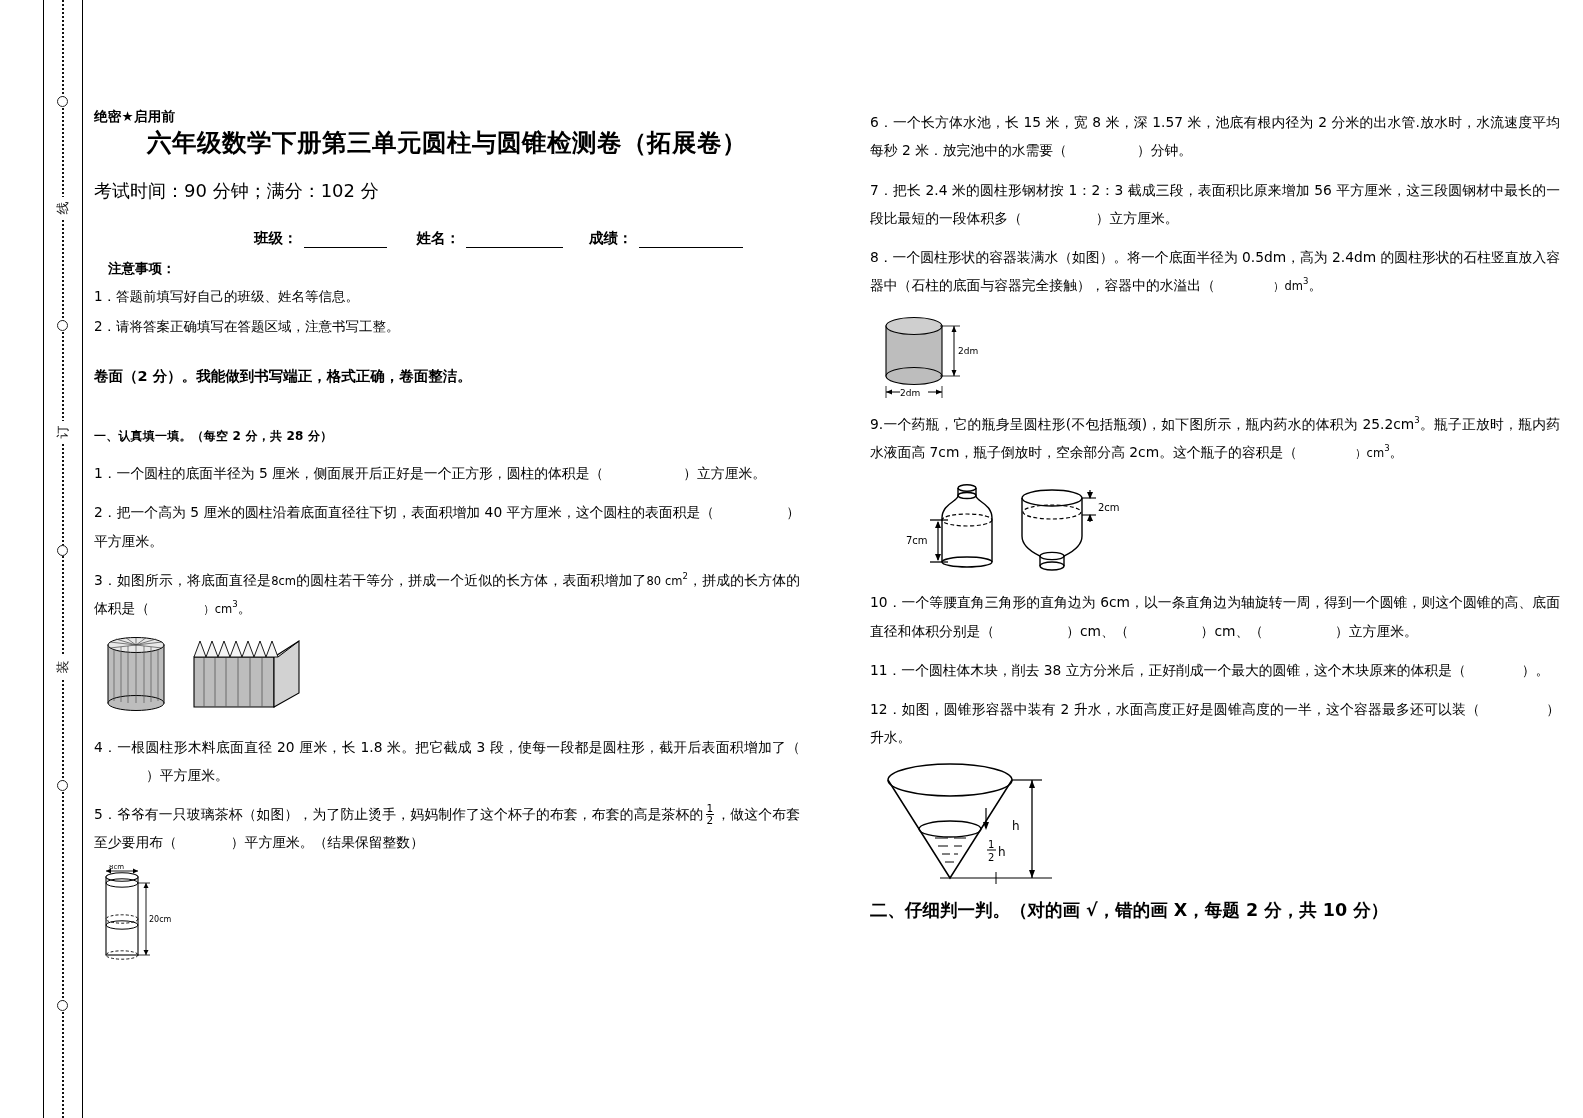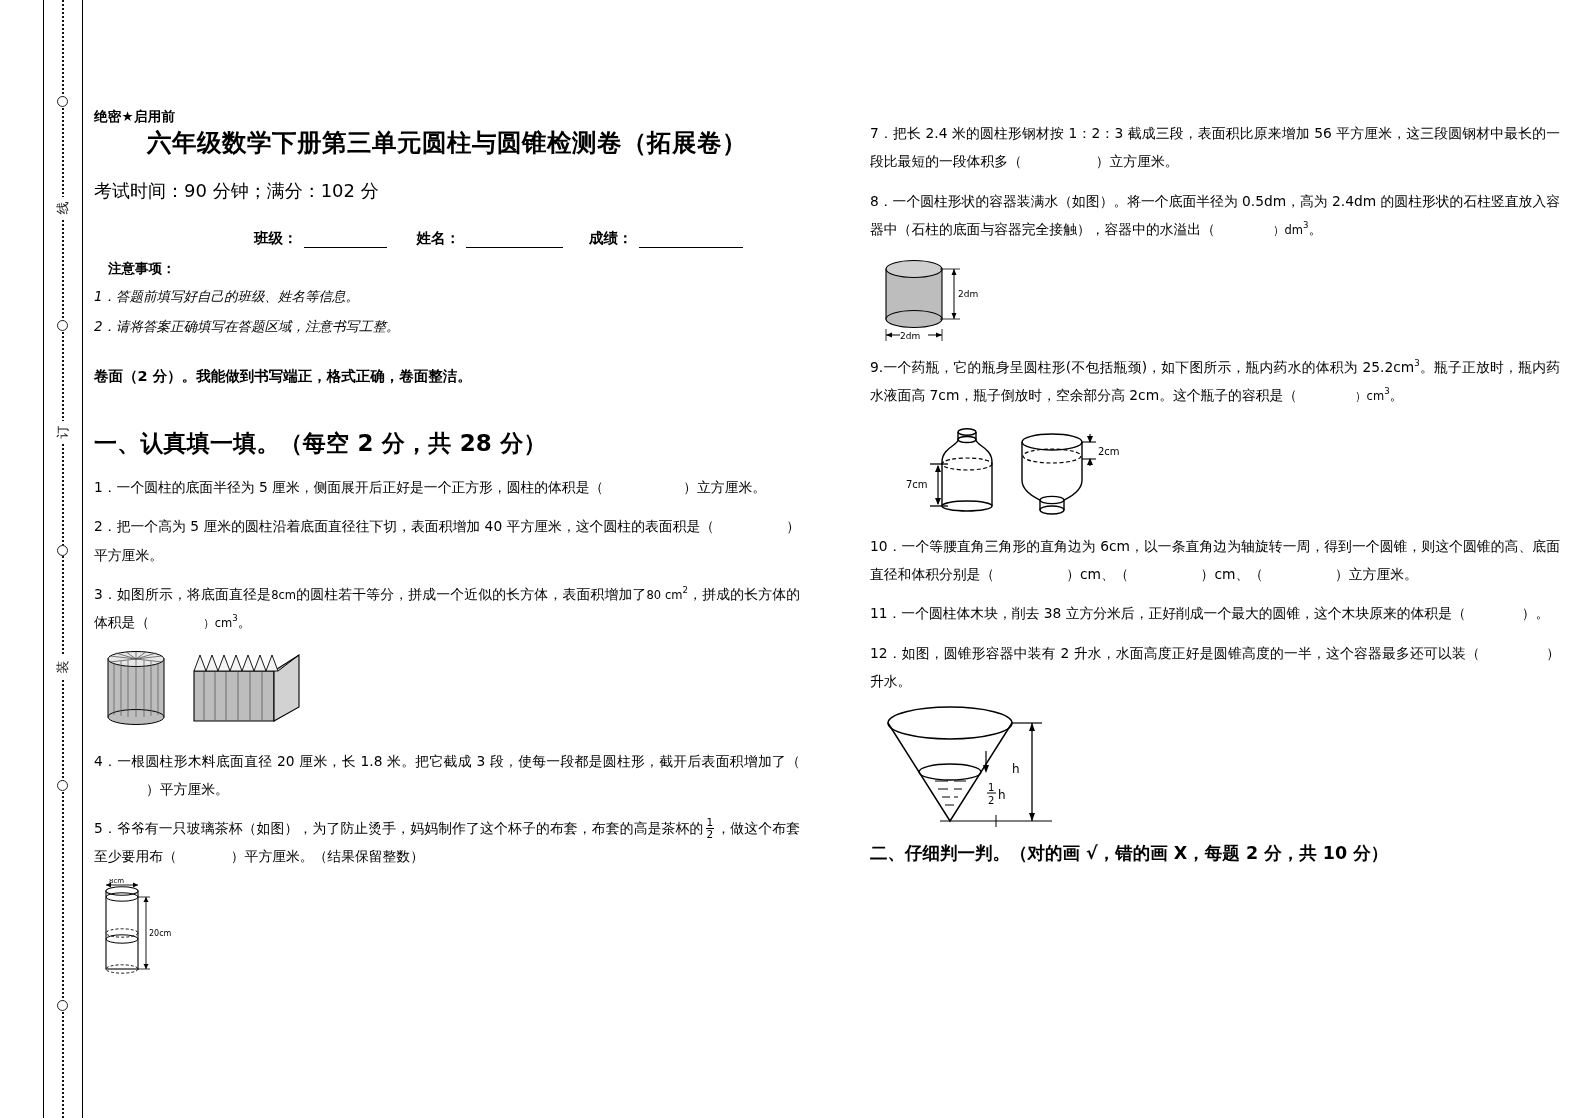--- a/index.html
+++ b/index.html
@@ -119,32 +119,31 @@
     padding-left: 14px;
     font-size: 13.5px;
     font-weight: bold;
     font-family: Liberation Mono, monospace;
   }
   .notice-l {
     margin-top: 8px;
     font-size: 13.5px;
     font-family: "DejaVu Sans", sans-serif;
     line-height: 1.6;
-    font-style: italic;
   }
   .paper-note {
     margin-top: 30px;
     font-size: 14.5px;
     font-weight: bold;
     font-family: "DejaVu Sans", sans-serif;
   }
 
   .sec-head {
     margin-top: 42px;
-    font-size: 23px;
+    font-size: 12px;
     font-weight: bold;
     font-family: "DejaVu Sans", sans-serif;
     letter-spacing: .2px;
   }
   .sec-head-r {
     font-size: 17.5px;
     font-weight: bold;
     font-family: "DejaVu Sans", sans-serif;
   }
 
@@ -315,20 +314,23 @@
           <line x1="44" y1="18" x2="56" y2="18" stroke="#000" stroke-width="0.8"></line>
           <line x1="44" y1="90" x2="56" y2="90" stroke="#000" stroke-width="0.8"></line>
           <text x="55" y="57" font-size="8" font-family="DejaVu Sans, sans-serif">20cm</text>
         </svg>
       </div>
 
     </div>
 
     <div class="col-right">
 
+      <div class="q" style="margin-top:0">
+        <span>6．</span><span>一个长方体水池，长 15 米，宽 8 米，深 1.57 米，池底有根内径为 2 分米的出水管.放水时，水流速度平均每秒 2 米．放完池中的水需要（</span><span style="display:inline-block;width:70px"></span><span>）分钟。</span>
+      </div>
 
       <div class="q tight">
         <span>7．</span><span>把长 2.4 米的圆柱形钢材按 1：2：3 截成三段，表面积比原来增加 56 平方厘米，这三段圆钢材中最长的一段比最短的一段体积多（</span><span style="display:inline-block;width:74px"></span><span>）立方厘米。</span>
       </div>
 
       <div class="q tight">
         <span>8．</span><span>一个圆柱形状的容器装满水（如图）。将一个底面半径为 0.5dm，高为 2.4dm 的圆柱形状的石柱竖直放入容器中（石柱的底面与容器完全接触），容器中的水溢出（</span><span style="display:inline-block;width:58px"></span><span class="sm">）dm</span><sup>3</sup><span>。</span>
       </div>
 
       <div class="fig">

